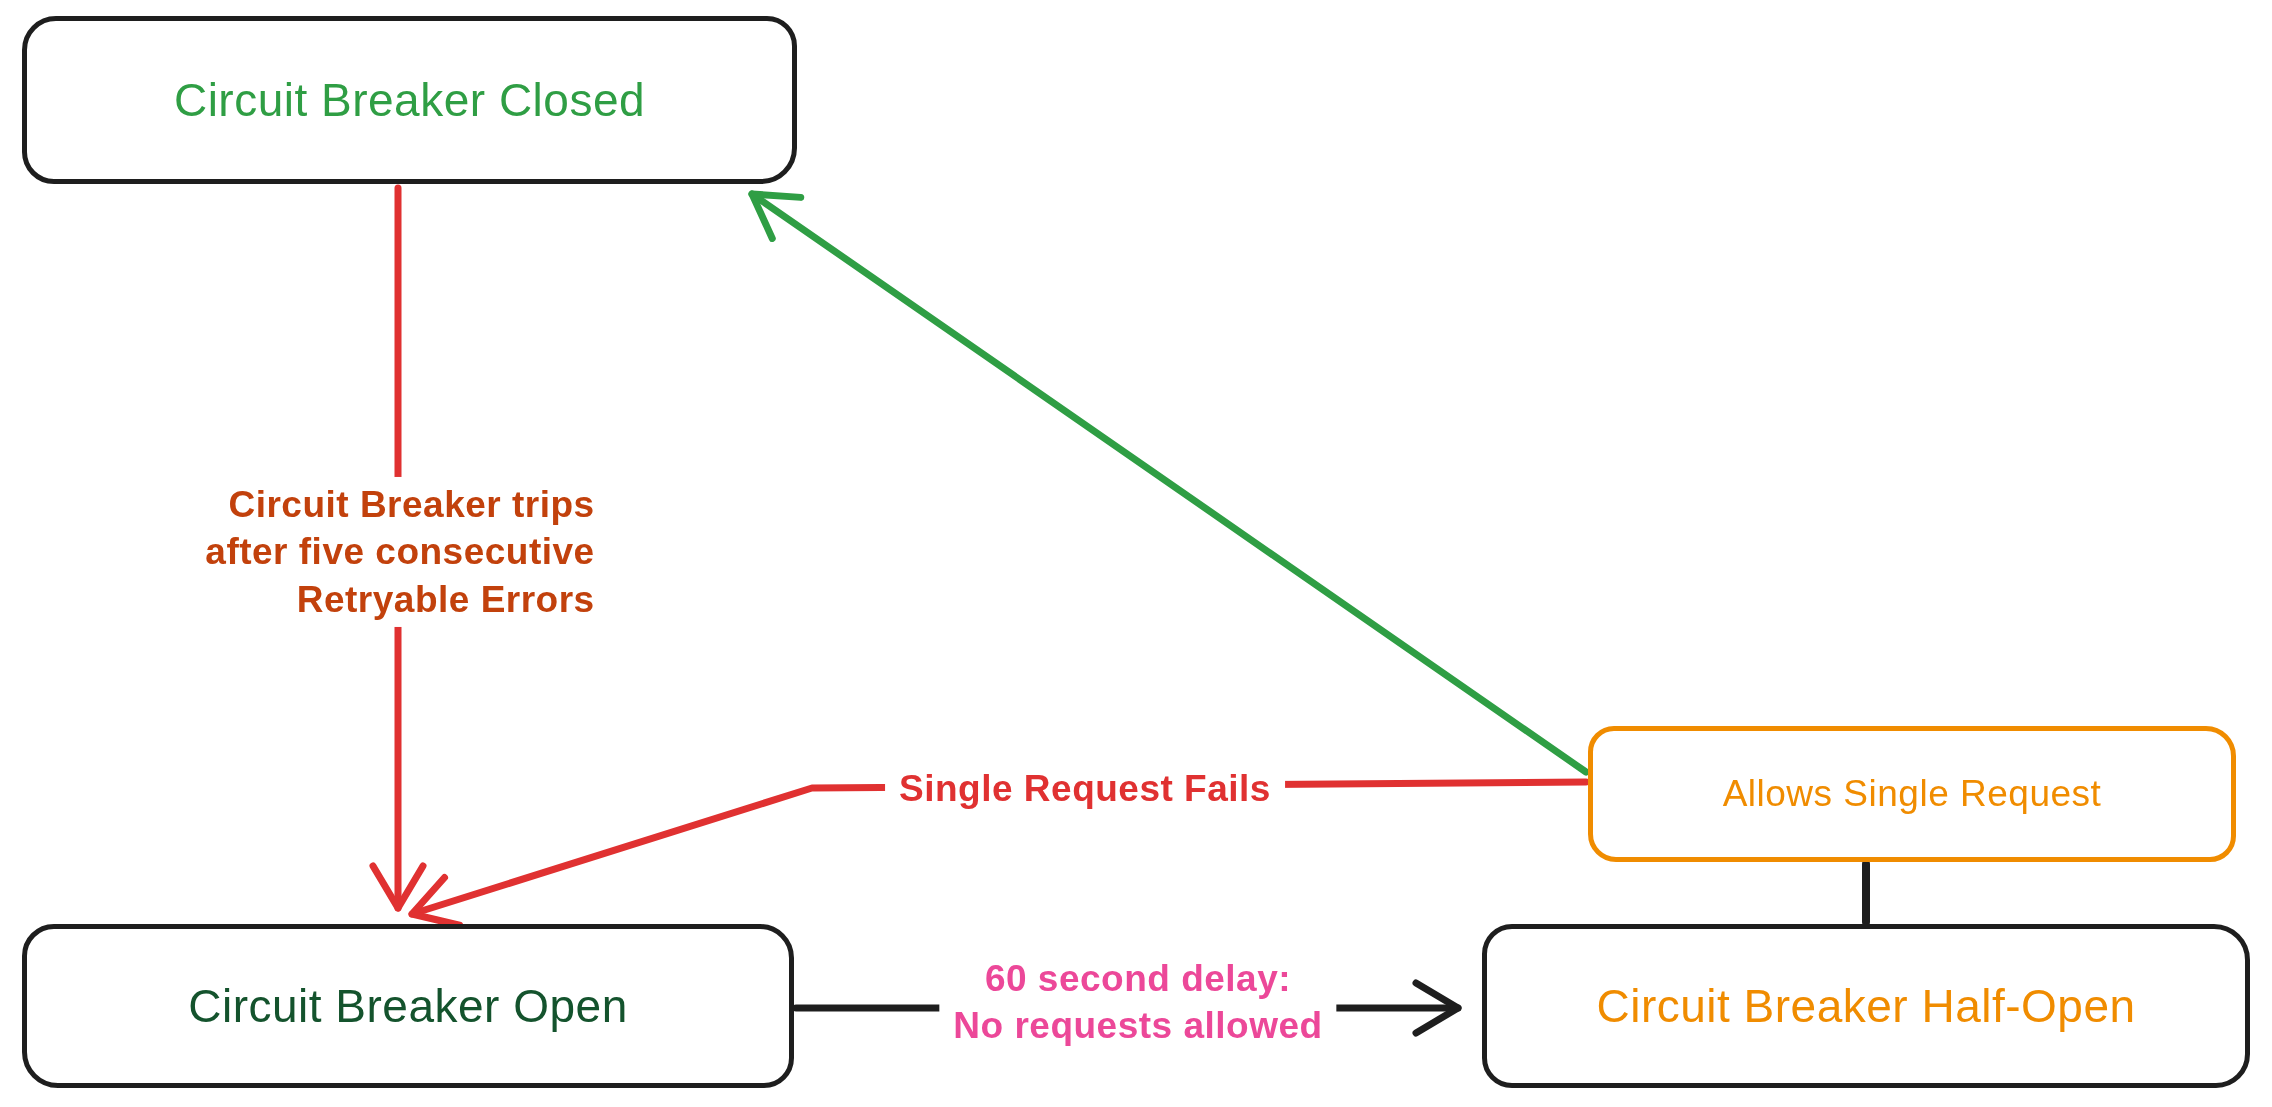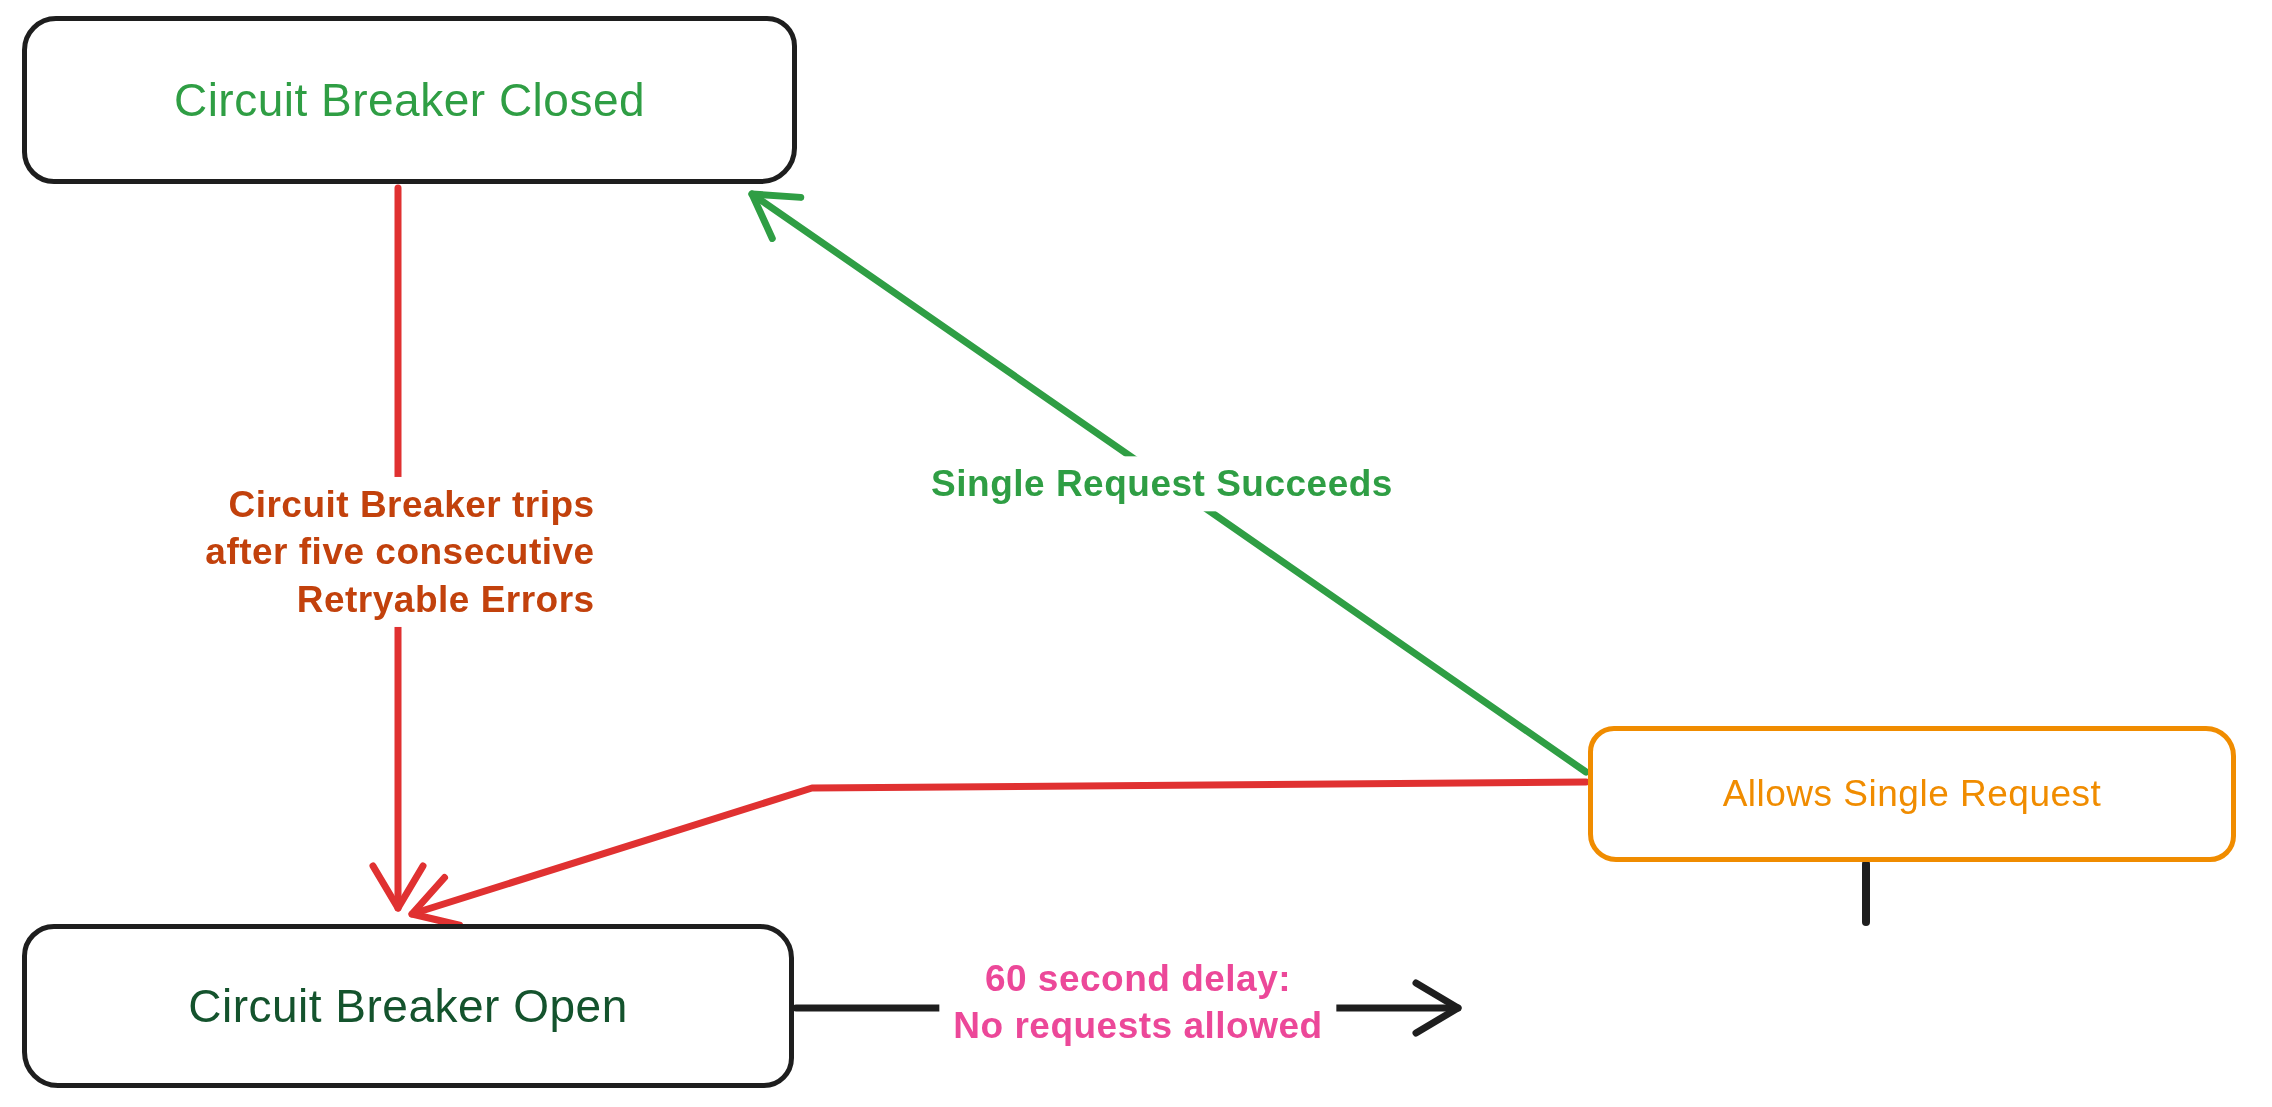--- a/index.html
+++ b/index.html
@@ -100,28 +100,31 @@
   </svg>
 
   <div class="node node-closed">
     <span>Circuit Breaker Closed</span>
   </div>
 
   <div class="node node-open">
     <span>Circuit Breaker Open</span>
   </div>
 
+  <div class="node node-half-open">
+    <span>Circuit Breaker Half-Open</span>
+  </div>
 
   <div class="node node-allows">
     <span>Allows Single Request</span>
   </div>
 
   <div class="edge-label label-trip">Circuit Breaker trips
 after five consecutive
 Retryable Errors</div>
 
-  <div class="edge-label label-succeed">Single Request Succeeds</div>
 
+  <div class="edge-label label-fail">Single Request Fails</div>
 
   <div class="edge-label label-delay">60 second delay:
 No requests allowed</div>
 
 </div>
 
 </body></html>

